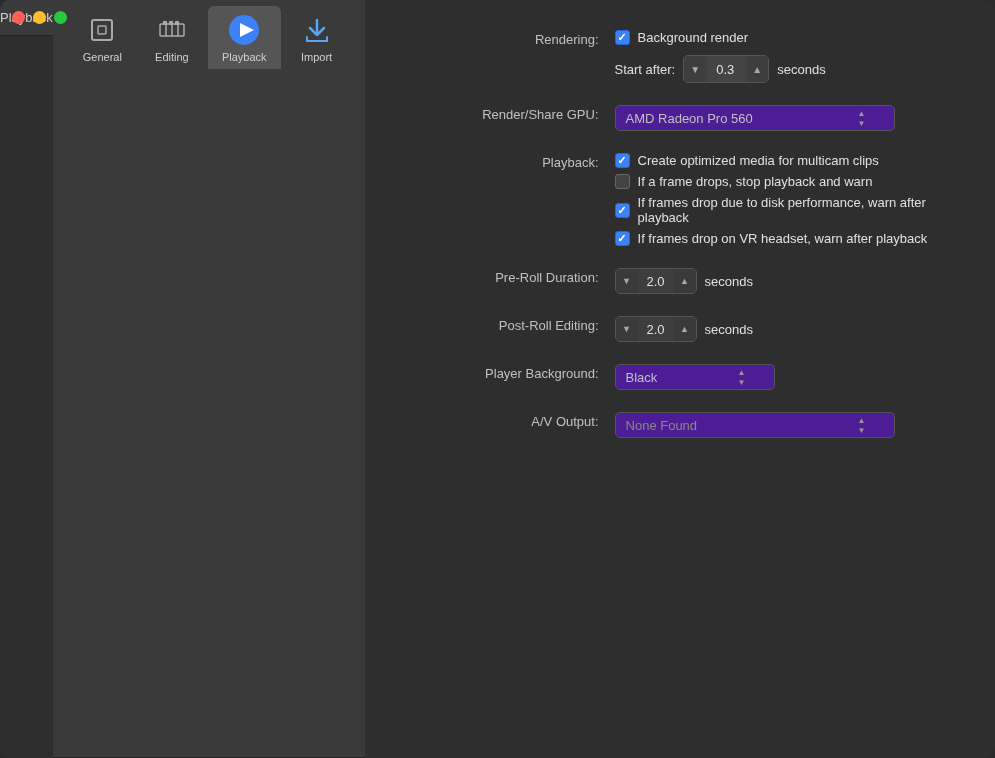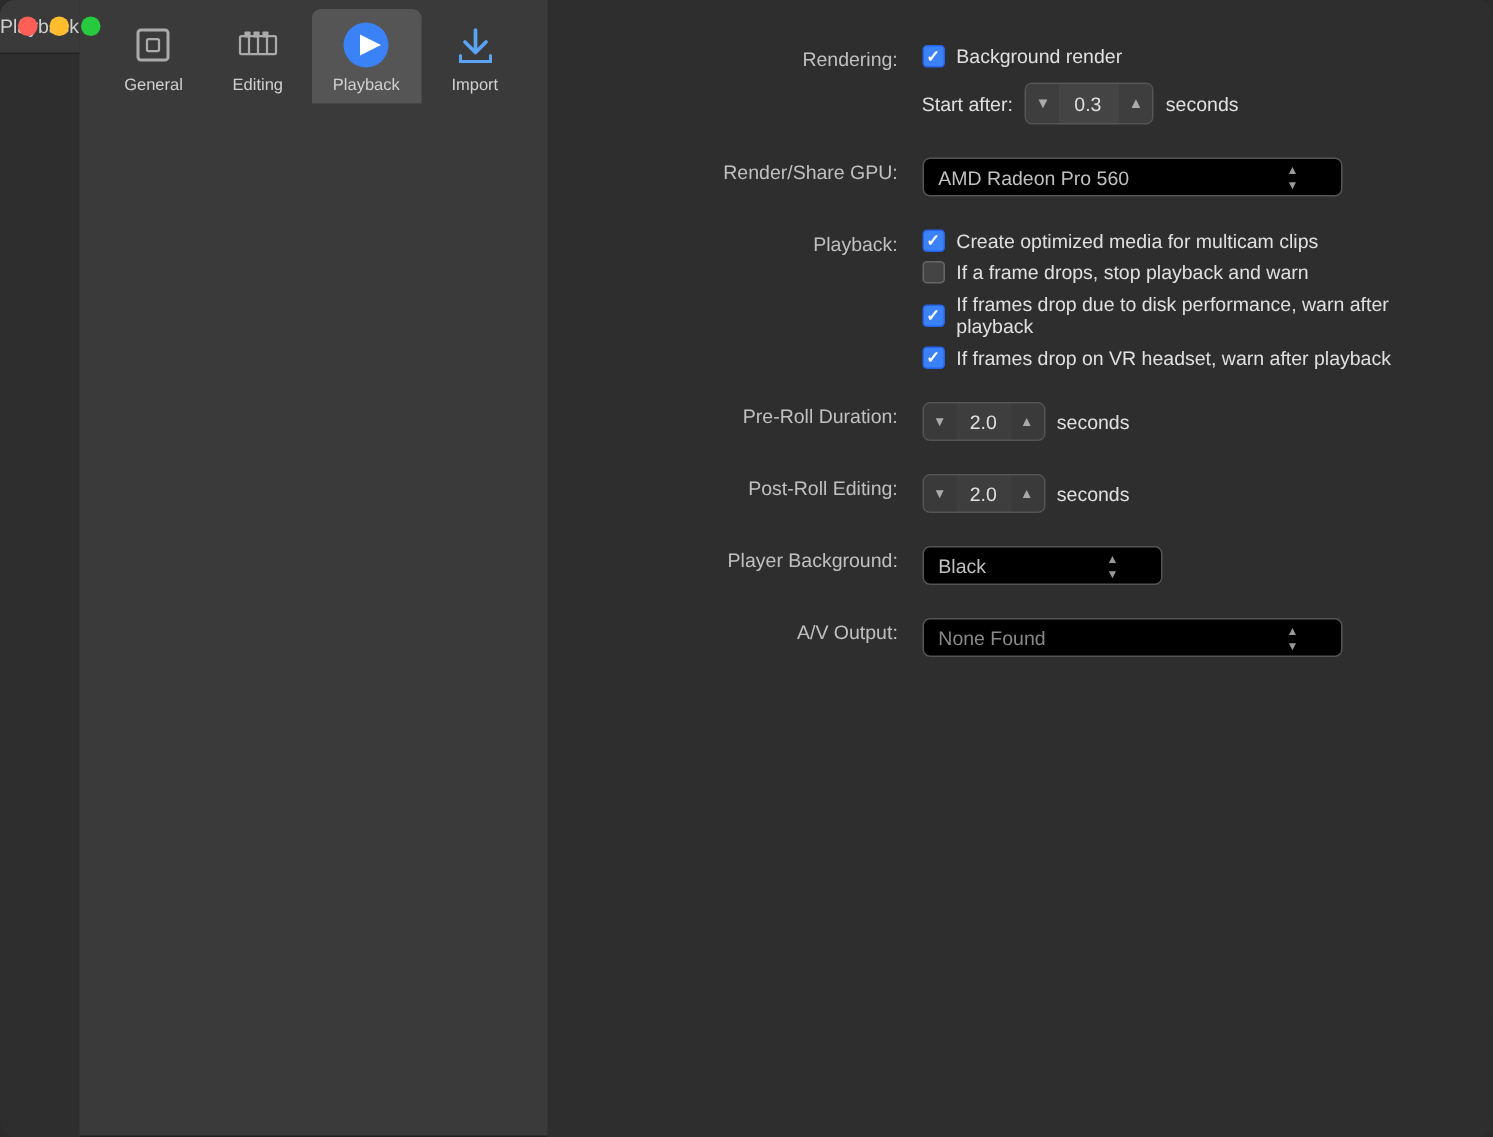--- a/index.html
+++ b/index.html
@@ -196,21 +196,21 @@
     .stepper-value {
       padding: 0 10px;
       font-size: 13px;
       color: #e0e0e0;
       min-width: 40px;
       text-align: left;
     }
 
     
     .dropdown-select {
-      background: #000000;
+      background: #4c1d95;
       border: 1px solid #555;
       border-radius: 5px;
       padding: 4px 28px 4px 10px;
       font-size: 13px;
       color: #c0c0c0;
       min-width: 280px;
       position: relative;
       cursor: pointer;
       display: flex;
       align-items: center;

